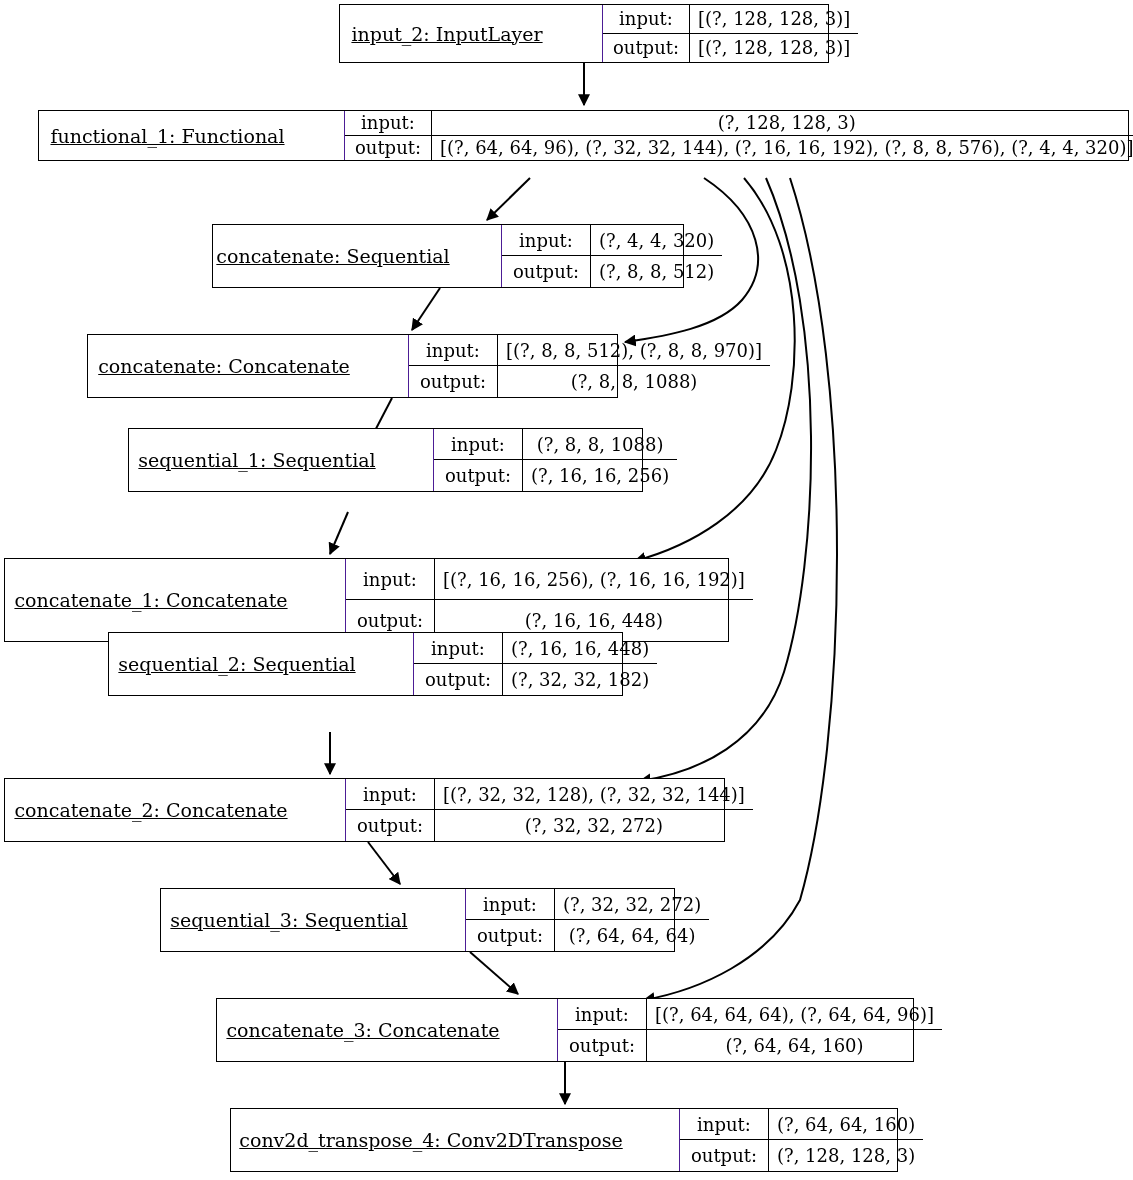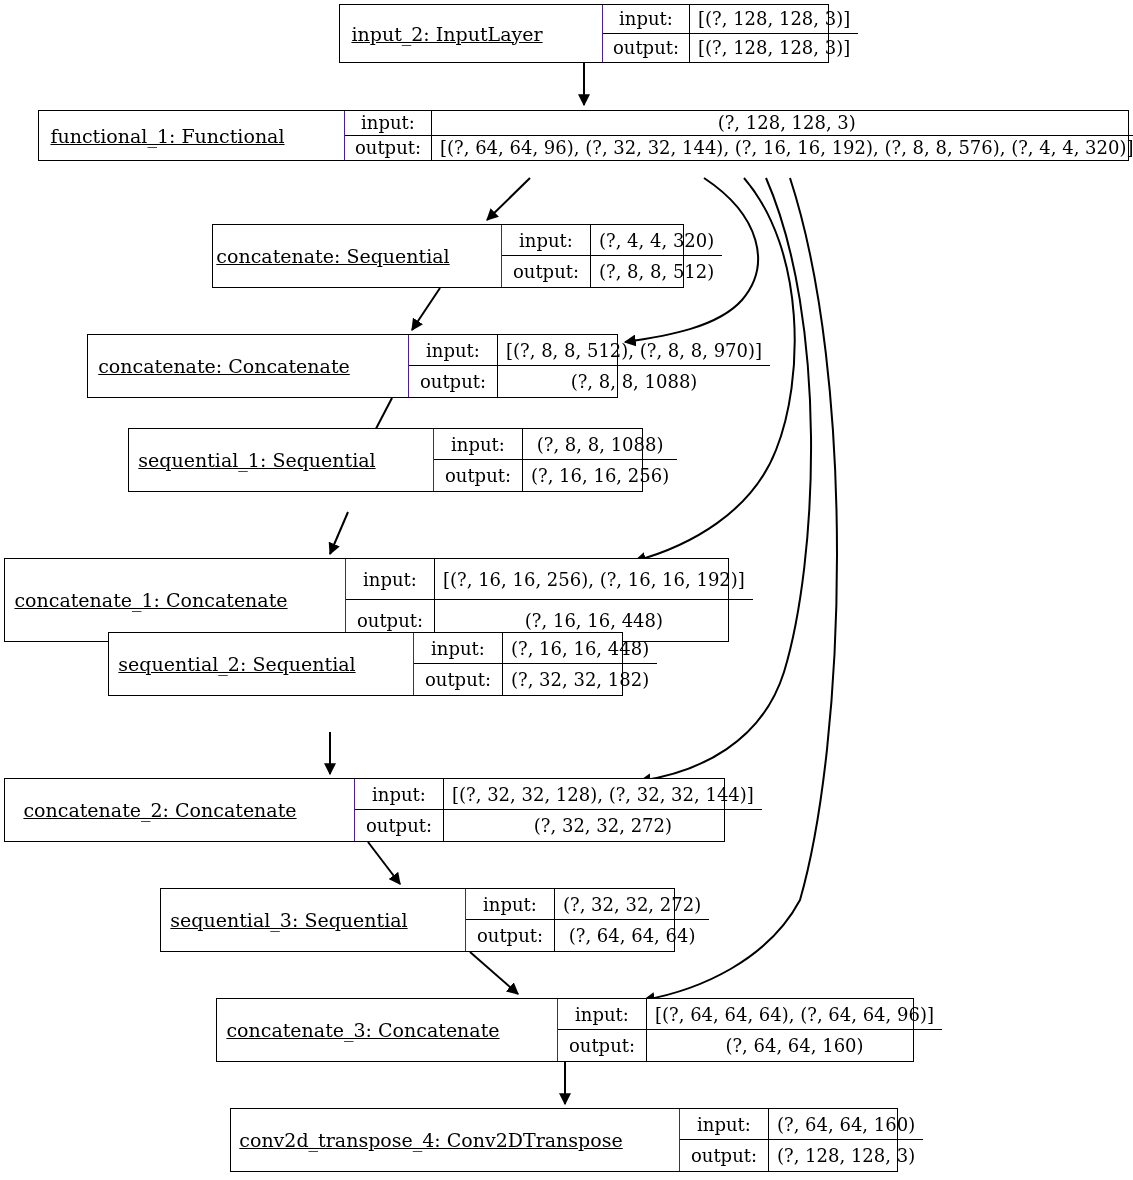--- a/index.html
+++ b/index.html
@@ -157,21 +157,21 @@
         <div class="io-label t18" style="width:88px;">input:</div>
         <div class="io-value t18">(?, 16, 16, 448)</div>
       </div>
       <div class="io-row">
         <div class="io-label t18" style="width:88px;">output:</div>
         <div class="io-value t18">(?, 32, 32, 182)</div>
       </div>
     </div>
   </div>
 
-  <div class="node" style="left:4px;top:778px;width:721px;height:64px;padding-left:9px;">
+  <div class="node" style="left:4px;top:778px;width:721px;height:64px;">
     <div class="name-cell t19" style="width:292px;">concatenate_2: Concatenate</div>
     <div class="io-wrap">
       <div class="io-row top">
         <div class="io-label t18" style="width:88px;">input:</div>
         <div class="io-value t18">[(?, 32, 32, 128), (?, 32, 32, 144)]</div>
       </div>
       <div class="io-row">
         <div class="io-label t18" style="width:88px;">output:</div>
         <div class="io-value t18">(?, 32, 32, 272)</div>
       </div>

